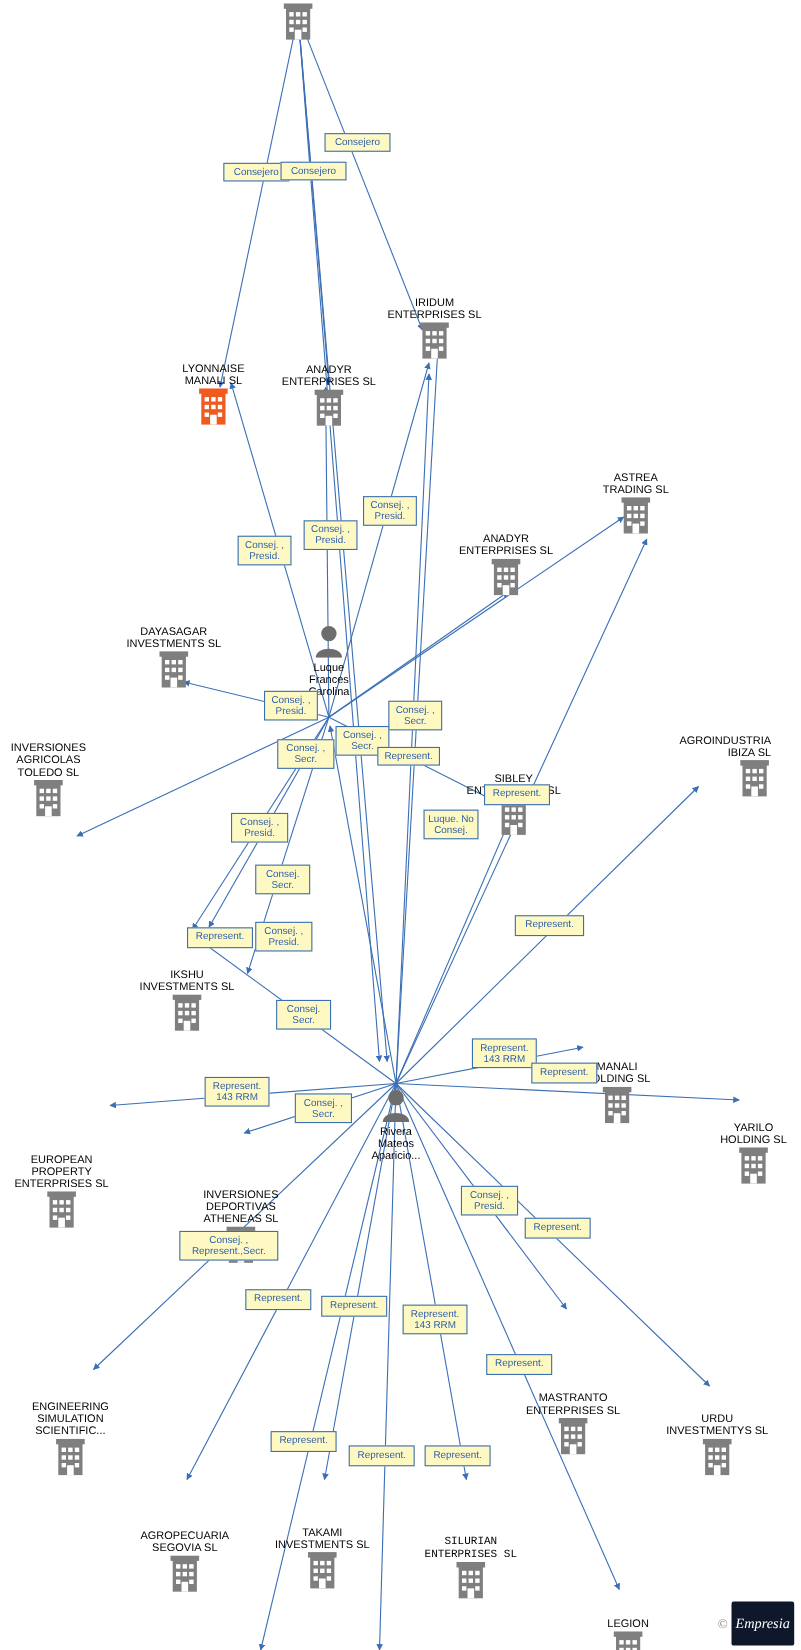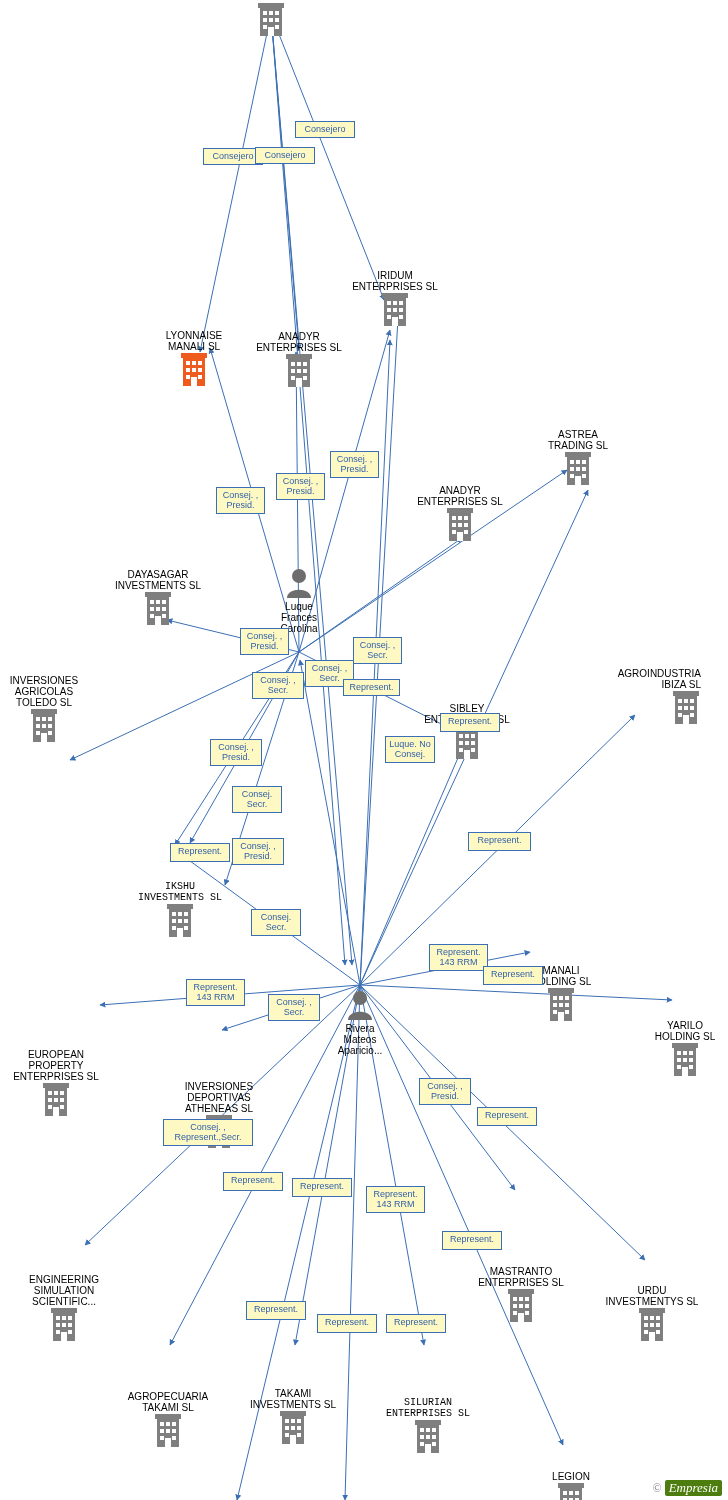--- a/index.html
+++ b/index.html
@@ -70,23 +70,23 @@
     display: flex;
     align-items: center;
     gap: 3px;
   }
   .watermark .c {
     color: #888888;
     font-style: normal;
     font-size: 12px;
   }
   .watermark .wm-text {
-    background: #4d7c0f;
+    background: #0f172a;
     color: #ffffff;
-    padding: 0 4px;
+    padding: 12px 4px;
     border-radius: 2px;
   }
 </style>
 </head>
 <body>
 
 <div id="canvas">
   <svg id="edges" viewBox="0 0 728 1500">
       <defs>
         <marker id="arrow" viewBox="0 0 10 10" refX="9" refY="5" markerWidth="6" markerHeight="6" orient="auto-start-reverse">
@@ -303,21 +303,21 @@
             <rect x="13" y="8" width="4" height="4" fill="#ffffff"></rect>
             <rect x="19" y="8" width="4" height="4" fill="#ffffff"></rect>
             <rect x="7" y="15" width="4" height="4" fill="#ffffff"></rect>
             <rect x="13" y="15" width="4" height="4" fill="#ffffff"></rect>
             <rect x="19" y="15" width="4" height="4" fill="#ffffff"></rect>
             <rect x="7" y="22" width="4" height="4" fill="#ffffff"></rect>
             <rect x="19" y="22" width="4" height="4" fill="#ffffff"></rect>
             <rect x="12" y="24" width="6" height="9" fill="#ffffff"></rect>
           </svg></span>
       </div>
-      <div class="node company" style="left: 180px; top: 881px; font-family: Liberation Mono, monospace;">
+      <div class="node company" style="left: 170px; top: 881px;">
         <span class="label">IKSHU
 INVESTMENTS SL</span>
         <span class="glyph"><svg width="30" height="34" viewBox="0 0 30 34" xmlns="http://www.w3.org/2000/svg">
             <rect x="4" y="4" width="22" height="29" fill="#7f7f7f"></rect>
             <rect x="2" y="0" width="26" height="5" fill="#7f7f7f"></rect>
             <rect x="7" y="8" width="4" height="4" fill="#ffffff"></rect>
             <rect x="13" y="8" width="4" height="4" fill="#ffffff"></rect>
             <rect x="19" y="8" width="4" height="4" fill="#ffffff"></rect>
             <rect x="7" y="15" width="4" height="4" fill="#ffffff"></rect>
             <rect x="13" y="15" width="4" height="4" fill="#ffffff"></rect>
@@ -453,21 +453,21 @@
             <rect x="7" y="15" width="4" height="4" fill="#ffffff"></rect>
             <rect x="13" y="15" width="4" height="4" fill="#ffffff"></rect>
             <rect x="19" y="15" width="4" height="4" fill="#ffffff"></rect>
             <rect x="7" y="22" width="4" height="4" fill="#ffffff"></rect>
             <rect x="19" y="22" width="4" height="4" fill="#ffffff"></rect>
             <rect x="12" y="24" width="6" height="9" fill="#ffffff"></rect>
           </svg></span>
       </div>
       <div class="node company" style="left: 168px; top: 1391px;">
         <span class="label">AGROPECUARIA
-TAKAMI  SL</span>
+SEGOVIA  SL</span>
         <span class="glyph"><svg width="30" height="34" viewBox="0 0 30 34" xmlns="http://www.w3.org/2000/svg">
             <rect x="4" y="4" width="22" height="29" fill="#7f7f7f"></rect>
             <rect x="2" y="0" width="26" height="5" fill="#7f7f7f"></rect>
             <rect x="7" y="8" width="4" height="4" fill="#ffffff"></rect>
             <rect x="13" y="8" width="4" height="4" fill="#ffffff"></rect>
             <rect x="19" y="8" width="4" height="4" fill="#ffffff"></rect>
             <rect x="7" y="15" width="4" height="4" fill="#ffffff"></rect>
             <rect x="13" y="15" width="4" height="4" fill="#ffffff"></rect>
             <rect x="19" y="15" width="4" height="4" fill="#ffffff"></rect>
             <rect x="7" y="22" width="4" height="4" fill="#ffffff"></rect>

